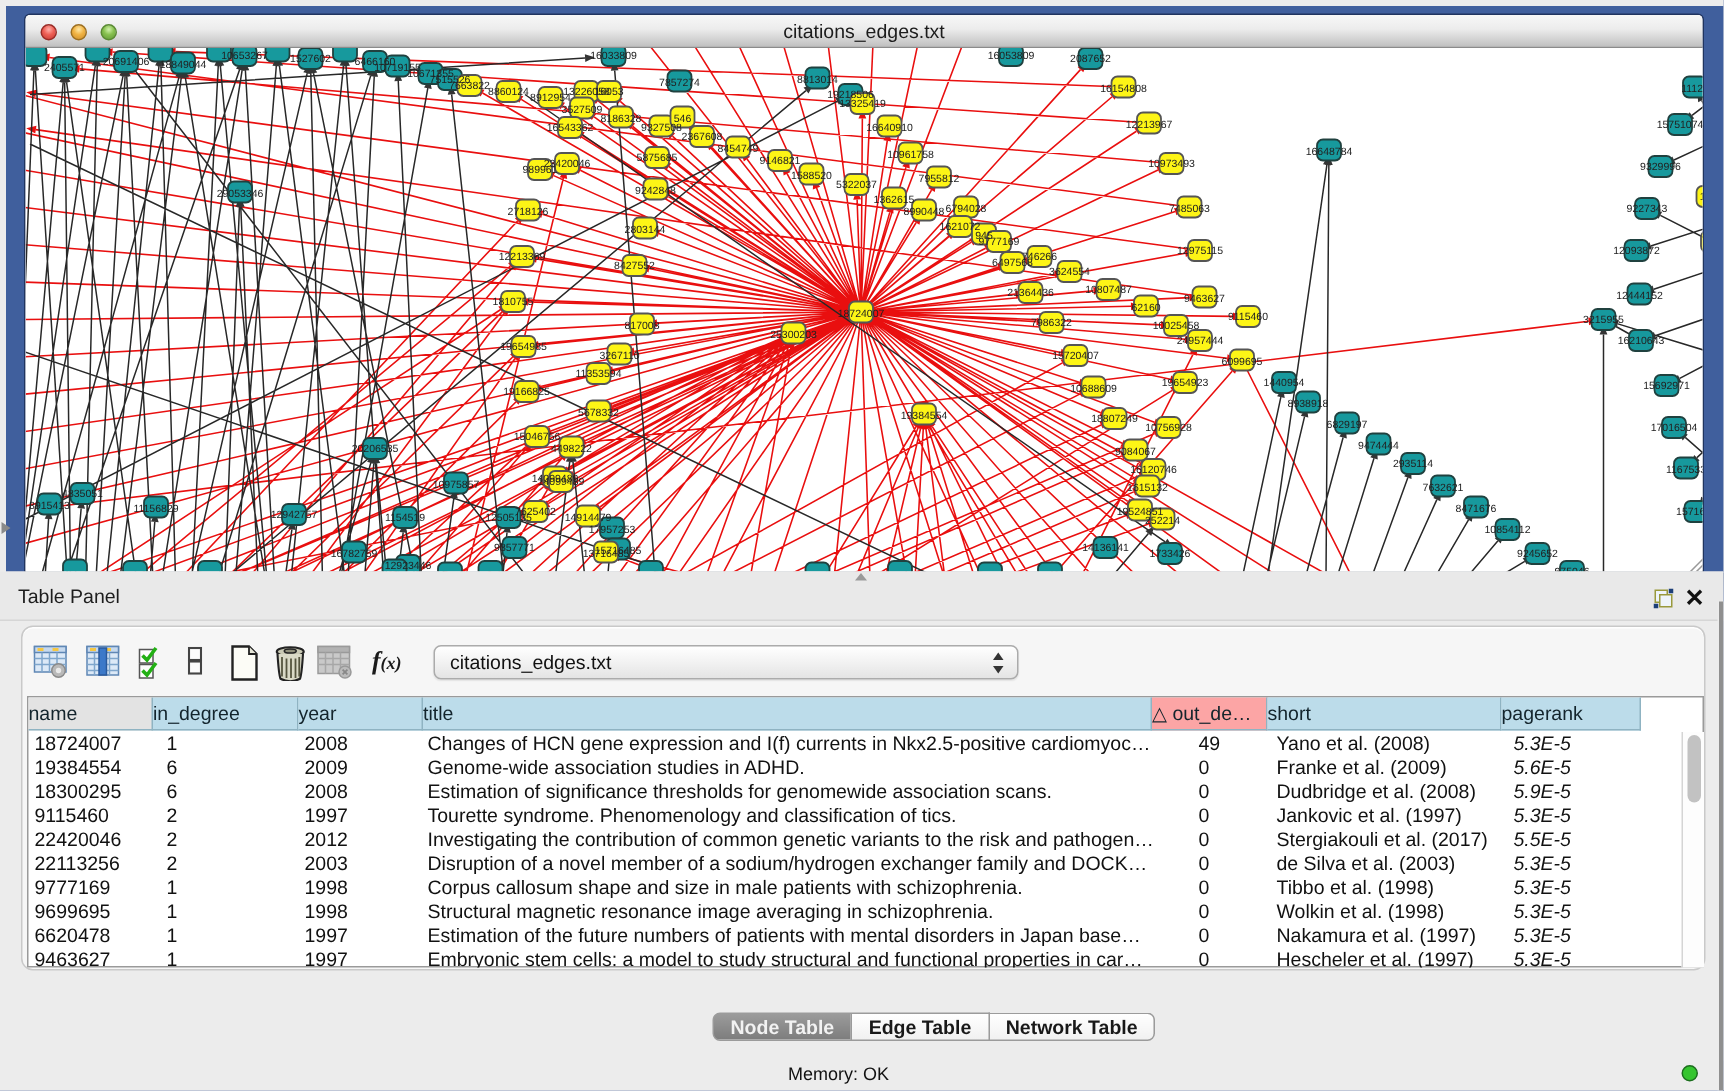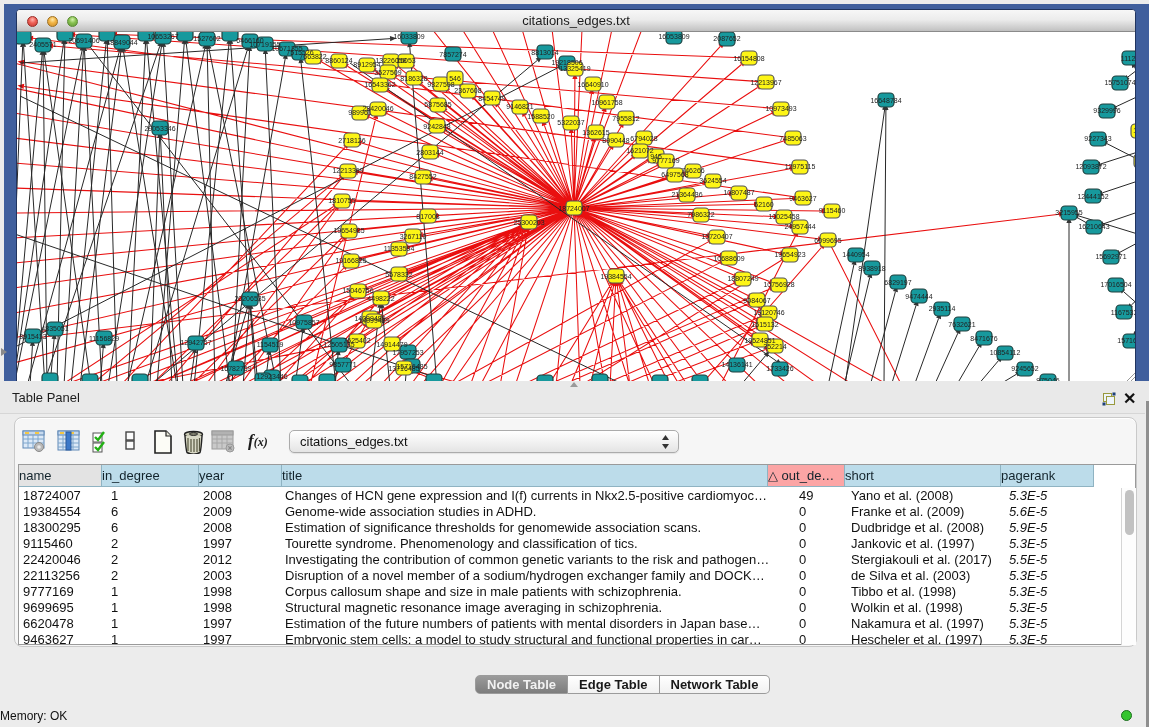--- a/index.html
+++ b/index.html
@@ -43,21 +43,21 @@
 .c5 { position:absolute; left:832px; width:150px; }
 .c6 { position:absolute; left:990px; width:80px;font-style:italic; }
 #vscroll { position:absolute; left:1102px; top:23px; width:15px; height:157px; border-left:1px solid #d5d5d5; background:#fdfdfd; }
 #vthumb { position:absolute; left:3px; top:2px; width:9px; height:45px; border-radius:5px; background:#c2c2c2; }
 
 #tabs { position:absolute; left:429px; top:675px; height:19px; display:flex; font-size:13px; font-weight:bold;margin-left:46px; }
 .tab { height:19px; line-height:18px; padding:0 11px; background:linear-gradient(#ffffff,#f1f1f1); border:1px solid #9b9b9b; border-left:none; color:#191919; }
 .tab.first { border-left:1px solid #9b9b9b; border-radius:5px 0 0 5px; }
 .tab.last { border-radius:0 5px 5px 0; }
 .tab.sel { background:linear-gradient(#9b9b9b,#7d7d7d); color:#f2f2f2; }
-#memory { position:absolute; left:0px; top:709px; width:1118px; text-align:left; font-size:12px; color:#111; }
+#memory { position:absolute; left:0px; top:709px; width:1118px; text-align:center; font-size:12px; color:#111; }
 #memdot { position:absolute; left:1121px; top:710px; width:11px; height:11px; border-radius:50%; background:#35c52f; border:1.5px solid #1c6e1e; }
 #rightedge { position:absolute; left:1145px; top:401px; width:4px; height:326px; background:#ececec; border-right:3px solid #8f8f8f; }
 #cursor { position:absolute; left:1px; top:348px; width:0; height:0; border-top:4px solid transparent; border-bottom:4px solid transparent; border-left:6px solid #8a8a8a; }
 </style>
 </head>
 <body>
 <div id="app">
   <div id="desktop"></div>
   <div id="win">
     <div id="graph">

